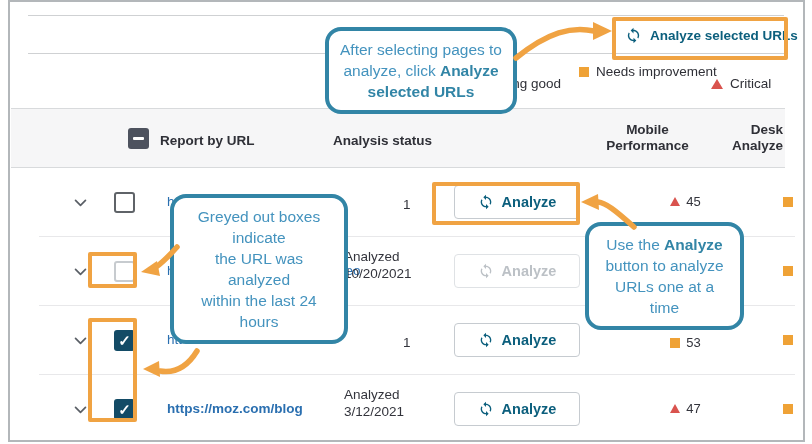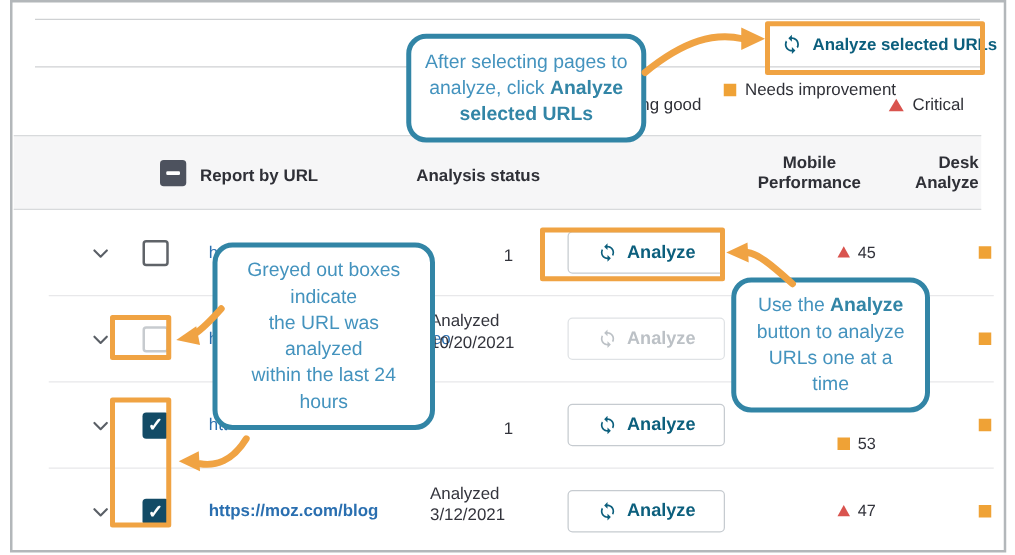--- a/index.html
+++ b/index.html
@@ -169,21 +169,21 @@
         <span class="tick">✓</span>
       </div>
     <div class="url" style="top:26px;">htt</div>
     <div class="frag" style="left:392px;top:29px;">1</div>
     <div class="an-btn" style="top:17px;">
       <svg class="sync" viewBox="0 0 24 24">
           <use href="#sync-icon"></use>
         </svg>
       <span>Analyze</span>
     </div>
-    <div class="mobile-val" style="top:26px;margin-top:15px;">
+    <div class="mobile-val" style="top:14px;margin-top:15px;">
       <span class="m-sq"></span>
       <span>53</span>
     </div>
     <div class="desk-sq" style="top:29px;"></div>
     <div class="row-border" style="top:68px;"></div>
   </div>
 
   <div class="row" style="top:375px;">
     <div class="chev">
         <svg width="17" height="17" viewBox="0 0 24 24">

